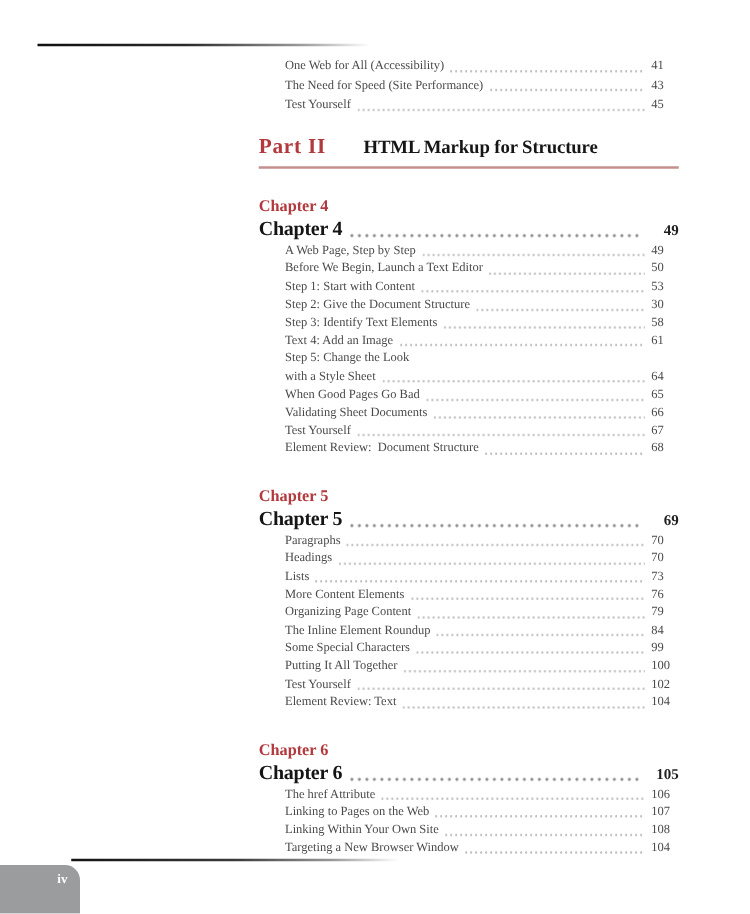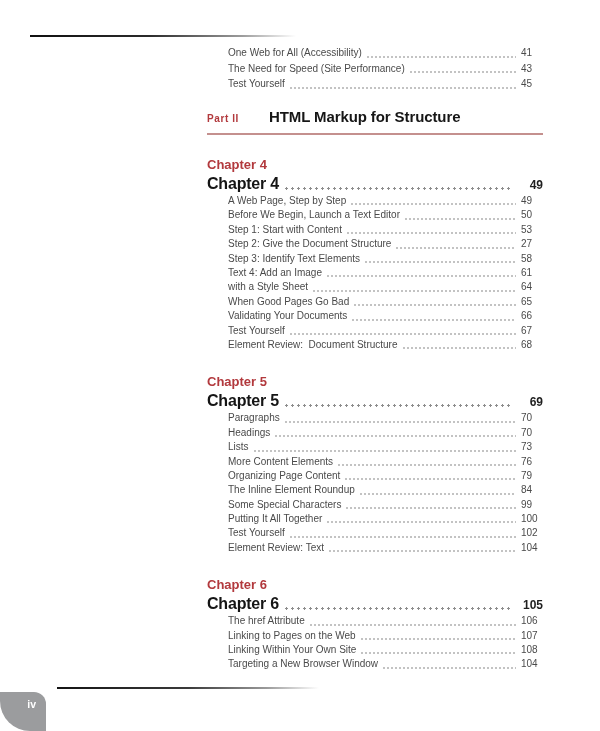--- a/index.html
+++ b/index.html
@@ -1,18 +1,18 @@
 <!DOCTYPE html>
 <html><head>
 <meta charset="utf-8">
 <style>
   html,body{margin:0;padding:0;background:#ffffff;}
   .page{
     position:relative;width:600px;height:731px;background:#ffffff;
-    font-family:Liberation Sans, sans-serif;overflow:hidden;border-radius:30px;
+    font-family:Liberation Serif, serif;overflow:hidden;
   }
   .top-rule{
     position:absolute;left:30px;top:35px;width:266px;height:2px;
     background:linear-gradient(to right,#101010 0%,#2b2b2b 45%,#9d9d9d 80%,rgba(200,200,200,0) 100%);
   }
   .toc{position:absolute;left:207px;top:45px;width:336px;}
   .entries{padding-left:21px;}
   .row{display:flex;align-items:baseline;height:14.4px;line-height:14.4px;
        font-size:10px;color:var(--gray,#4a4a4a);}
   .continued .row{height:15.7px;line-height:15.7px;}
@@ -20,38 +20,38 @@
   .leader{
     flex:1 1 auto;align-self:flex-end;height:2px;margin:0 5px 3px 5px;
     background-image:radial-gradient(circle at 1px 1px,var(--leader,#c3c3c3) 0.8px,transparent 1.05px);
     background-size:4px 2px;background-repeat:repeat-x;
   }
   .pg{min-width:22px;white-space:pre;}
   .part-row{
     display:flex;align-items:baseline;margin-top:16px;padding-bottom:6px;
     border-bottom:2px solid var(--rose,#c4908e);line-height:17px;
   }
-  .part-label{color:var(--red,#b2393d);font-size:10px;font-weight:bold;letter-spacing:.6px;}
+  .part-label{color:var(--red,#b2393d);font-size:17px;font-weight:bold;letter-spacing:.6px;}
   .part-title{color:#161616;font-size:15px;font-weight:bold;margin-left:30px;letter-spacing:-.1px;}
   .chapter{margin-top:22px;}
   .ch-label{color:var(--red,#b2393d);font-size:13px;font-weight:bold;line-height:16px;}
   .title-row{display:flex;align-items:baseline;height:21px;line-height:21px;}
   .ch-title{font-size:16px;font-weight:bold;color:#151515;letter-spacing:-.2px;white-space:pre;}
   .title-leader{
     flex:1 1 auto;align-self:flex-end;height:3px;margin:0 6px 4px 6px;
     background-image:radial-gradient(circle at 1.5px 1.5px,#8d8d8d 1.05px,transparent 1.35px);
     background-size:6px 3px;background-repeat:repeat-x;
   }
   .ch-pg{font-weight:bold;font-size:12px;color:#1f1f1f;min-width:24px;text-align:right;}
   .footer-rule{
     position:absolute;left:57px;top:687px;width:262px;height:2px;
     background:linear-gradient(to right,#141414 0%,#3a3a3a 50%,#9a9a9a 80%,rgba(200,200,200,0) 100%);
   }
   .page-tab{
-    position:absolute;left:0;top:692px;width:46px;height:39px;
+    position:absolute;left:0;top:692px;width:64px;height:39px;
     background:var(--tab,#9b9c9e);border-radius:0 12px 0 0;
     color:#ffffff;font-weight:bold;font-size:10.5px;
     box-sizing:border-box;padding:6px 10px 0 0;text-align:right;
   }
 </style>
 </head>
 <body>
 
 <div class="page" style="--red: #b2393d; --rose: #c4908e; --gray: #4a4a4a; --leader: #c3c3c3; --tab: #9b9c9e;">
   <div class="top-rule"></div>
@@ -100,44 +100,47 @@
               <span class="pg">50</span>
             </div>
             <div class="row">
               <span class="lbl">Step 1: Start with Content</span>
               <span class="leader"></span>
               <span class="pg">53</span>
             </div>
             <div class="row">
               <span class="lbl">Step 2: Give the Document Structure</span>
               <span class="leader"></span>
-              <span class="pg">27</span>
+              <span class="pg">30</span>
             </div>
             <div class="row">
               <span class="lbl">Step 3: Identify Text Elements</span>
               <span class="leader"></span>
               <span class="pg">58</span>
             </div>
             <div class="row">
               <span class="lbl">Text 4: Add an Image</span>
               <span class="leader"></span>
               <span class="pg">61</span>
             </div>
             <div class="row">
+              <span class="lbl">Step 5: Change the Look</span>
+            </div>
+            <div class="row">
               <span class="lbl">with a Style Sheet</span>
               <span class="leader"></span>
               <span class="pg">64</span>
             </div>
             <div class="row">
               <span class="lbl">When Good Pages Go Bad</span>
               <span class="leader"></span>
               <span class="pg">65</span>
             </div>
             <div class="row">
-              <span class="lbl">Validating Your Documents</span>
+              <span class="lbl">Validating Sheet Documents</span>
               <span class="leader"></span>
               <span class="pg">66</span>
             </div>
             <div class="row">
               <span class="lbl">Test Yourself</span>
               <span class="leader"></span>
               <span class="pg">67</span>
             </div>
             <div class="row">
               <span class="lbl">Element Review:  Document Structure</span>

